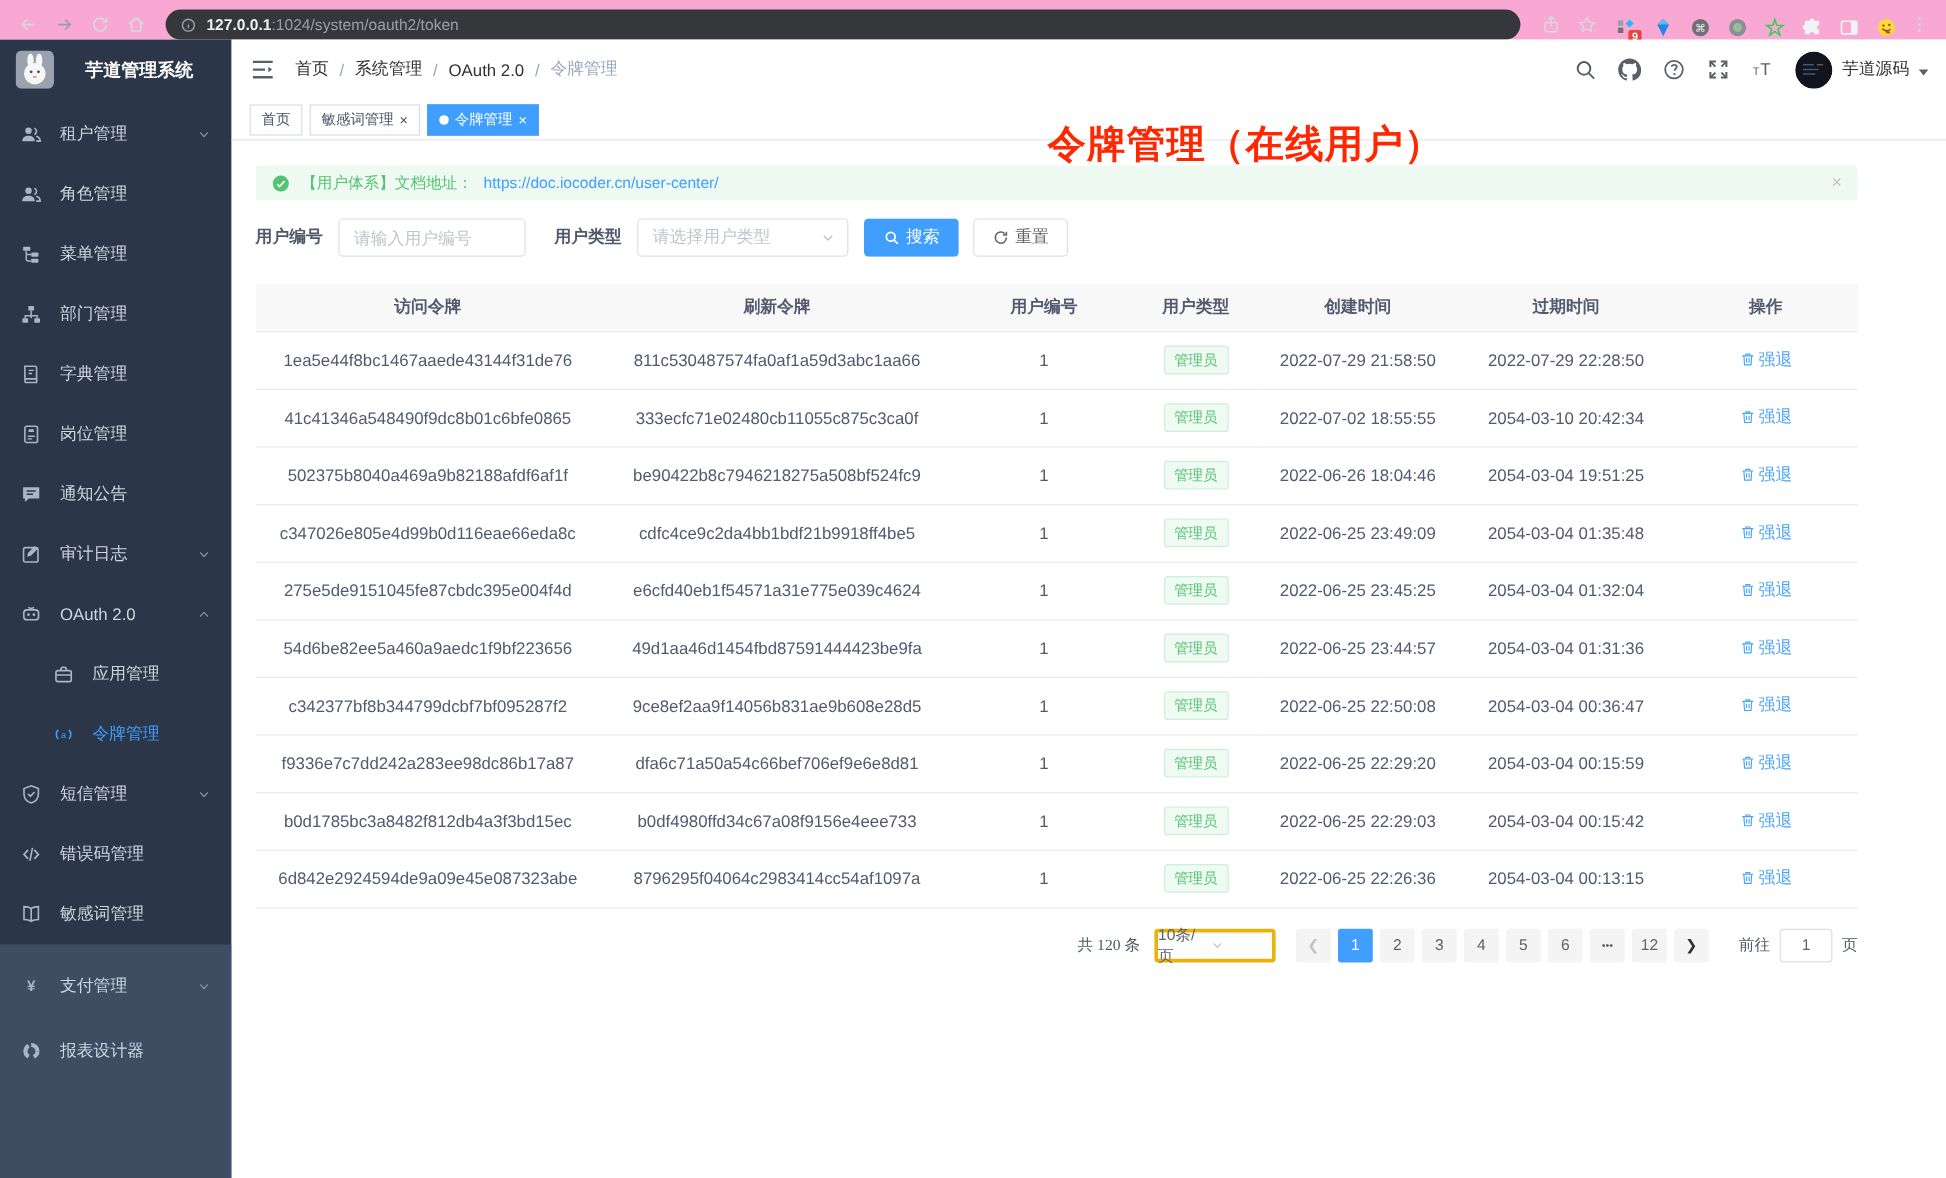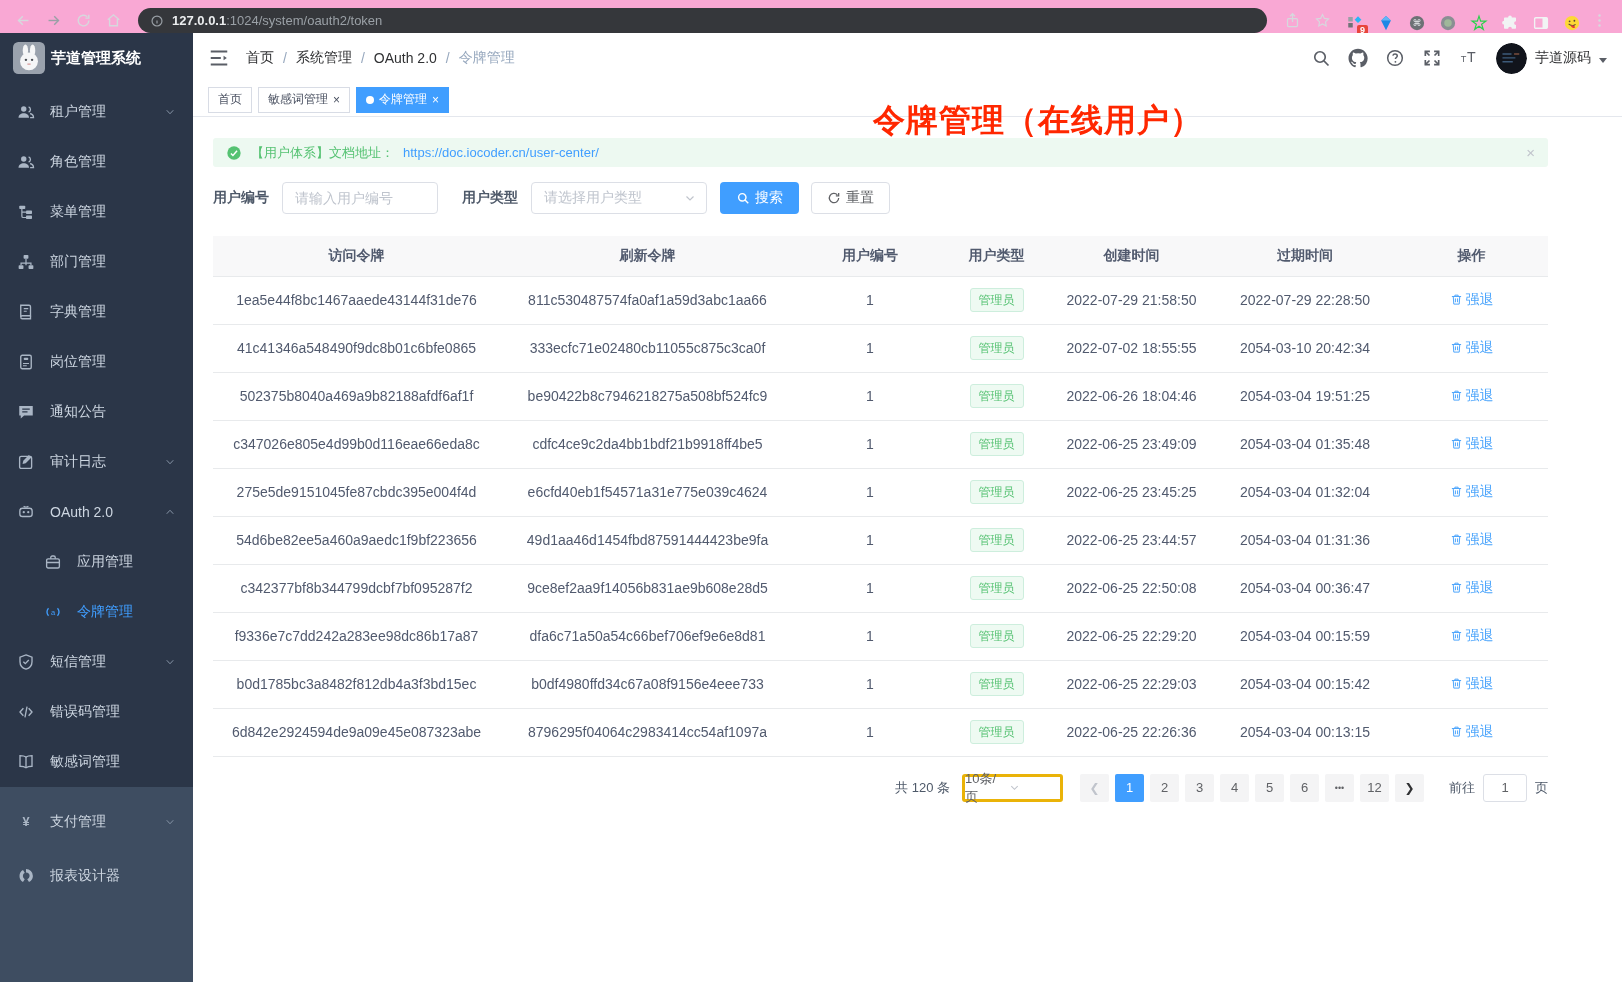--- a/index.html
+++ b/index.html
@@ -19,21 +19,21 @@
   .ext-cluster { display:flex; align-items:center; gap:11px; margin-left:6px; }
   .ext-ic { width:20px; height:20px; position:relative; display:flex; align-items:center; justify-content:center; }
   .ext-ic svg { width:18px; height:18px; }
   .ext-badge { position:absolute; right:-3px; bottom:-3px; background:#e8453c; color:#fff; font-size:9px; line-height:11px; padding:0 3px; border-radius:2px; font-weight:bold; }
 
   
   .app { display:flex; height:949px; }
 
   
   .sidebar { width:193px; background:#2b3648; display:flex; flex-direction:column; flex:0 0 auto; }
-  .logo-row { height:50px; display:flex; align-items:center; gap:6px; padding:0 13px; flex:0 0 auto; }
+  .logo-row { height:50px; display:flex; align-items:center; gap:26px; padding:0 13px; flex:0 0 auto; }
   .logo-row svg { width:32px; height:32px; border-radius:4px; }
   .logo-title { color:#fff; font-size:15px; font-weight:bold; white-space:nowrap; }
   .menu { padding-top:4px; }
   .menu-item { height:50px; display:flex; align-items:center; padding:0 17px; color:#cdd6e1; font-size:14px; cursor:pointer; }
   .menu-item .mi-icon { width:18px; height:18px; margin-right:15px; color:#aab6c5; display:flex; flex:0 0 auto; }
   .menu-item .mi-icon svg { width:18px; height:18px; }
   .menu-item.child { padding-left:44px; }
   .menu-item.active { color:#409eff; }
   .menu-item.active .mi-icon { color:#409eff; }
   .mi-chevron { margin-left:auto; color:#8694a6; display:flex; }
@@ -88,21 +88,21 @@
 
   table.tbl { width:100%; border-collapse:collapse; table-layout:fixed; margin-top:22px; }
   .tbl thead th { height:40px; background:#f8f8f9; color:#515a6e; font-size:14px; font-weight:bold; text-align:center; }
   .tbl tbody td { height:48px; border-bottom:1px solid #e8eaec; color:#515a6e; font-size:14px; text-align:center; white-space:nowrap; overflow:hidden; }
   .tbl tbody tr:first-child td { border-top:1px solid #e8eaec; }
   .badge { display:inline-block; background:#eefaf2; border:1px solid #cdeedd; color:#55c272; font-size:12px; line-height:1; padding:5px 8px; border-radius:3px; }
   .act-link { color:#4aa4fc; font-size:14px; display:inline-flex; align-items:center; gap:3px; cursor:pointer; }
   .act-link svg { width:13px; height:13px; }
 
   .pagination { display:flex; align-items:center; justify-content:flex-end; margin-top:17px; font-size:13px; color:#4e5969; }
-  .pg-total { margin-right:12px; }
+  .pg-total { margin-right:12px;font-family:Liberation Serif, serif; }
   .pg-size { width:101px; height:28px; border:3px solid #eab308; border-radius:3px; display:flex; align-items:center; padding:0 8px 0 0; margin-right:14px; cursor:pointer; }
   .pg-size span { flex:1; color:#606266; }
   .pg-size .sv { width:11px; height:11px; color:#c0c4cc; display:flex; }
   .pg-btn { min-width:29px; height:28px; background:#f4f4f5; border-radius:2px; display:inline-flex; align-items:center; justify-content:center; margin:0 3px; font-size:13px; color:#606266; cursor:pointer; padding:0 4px; }
   .pg-btn.arrow { color:#303133; font-size:12px; }
   .pg-btn.disabled { color:#c0c4cc; }
   .pg-btn.active { background:#409eff; color:#fff; cursor:default; }
   .pg-goto { display:flex; align-items:center; gap:8px; margin-left:22px; }
   .pg-input { width:44px; height:28px; border:1px solid #dcdfe6; border-radius:3px; text-align:center; font-size:13px; color:#606266; outline:none; font-family:inherit; }
 

